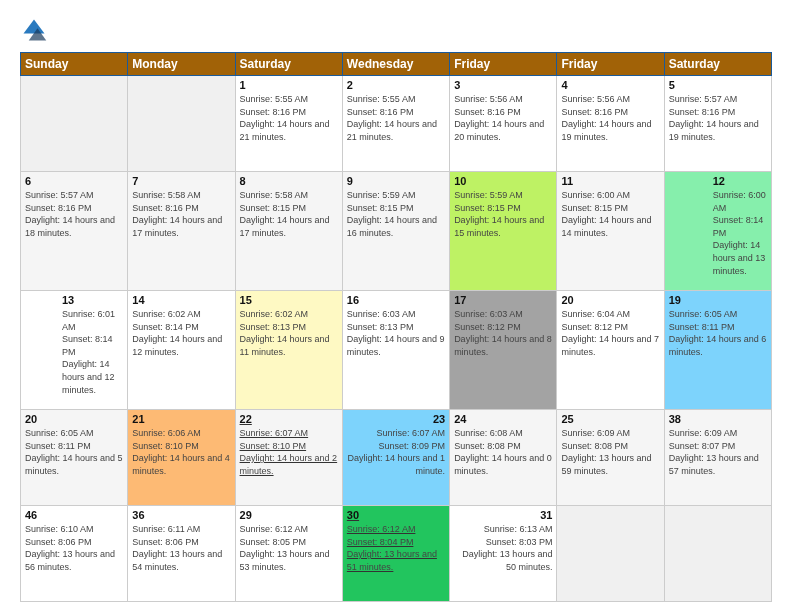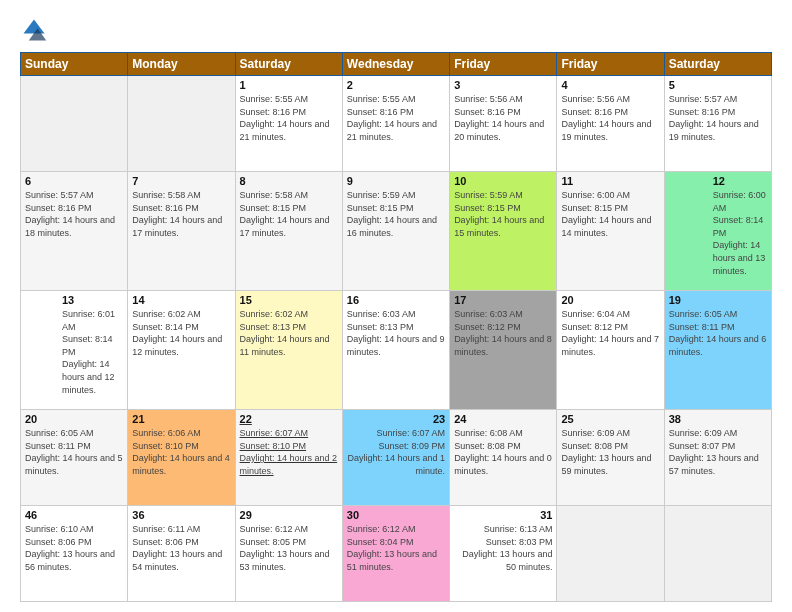--- a/index.html
+++ b/index.html
@@ -253,21 +253,21 @@
             <div class="day-info">Sunrise: 6:10 AM<br>Sunset: 8:06 PM<br>Daylight: 13 hours and 56 minutes.</div>
           </td>
           <td style="background: rgb(255, 255, 255);">
             <span class="day-num">36</span>
             <div class="day-info">Sunrise: 6:11 AM<br>Sunset: 8:06 PM<br>Daylight: 13 hours and 54 minutes.</div>
           </td>
           <td style="background: rgb(255, 255, 255);">
             <span class="day-num">29</span>
             <div class="day-info">Sunrise: 6:12 AM<br>Sunset: 8:05 PM<br>Daylight: 13 hours and 53 minutes.</div>
           </td>
-          <td style="background: #f9a8d4;">
+          <td style="background: #22c55e; text-decoration: underline;">
             <span class="day-num">30</span>
             <div class="day-info">Sunrise: 6:12 AM<br>Sunset: 8:04 PM<br>Daylight: 13 hours and 51 minutes.</div>
           </td>
           <td style="background: rgb(255, 255, 255); text-align: right;">
             <span class="day-num">31</span>
             <div class="day-info">Sunrise: 6:13 AM<br>Sunset: 8:03 PM<br>Daylight: 13 hours and 50 minutes.</div>
           </td>
           <td class="empty-cell" style="background: rgb(238, 238, 238);"></td>
           <td class="empty-cell" style="background: rgb(238, 238, 238);"></td>
         </tr>

